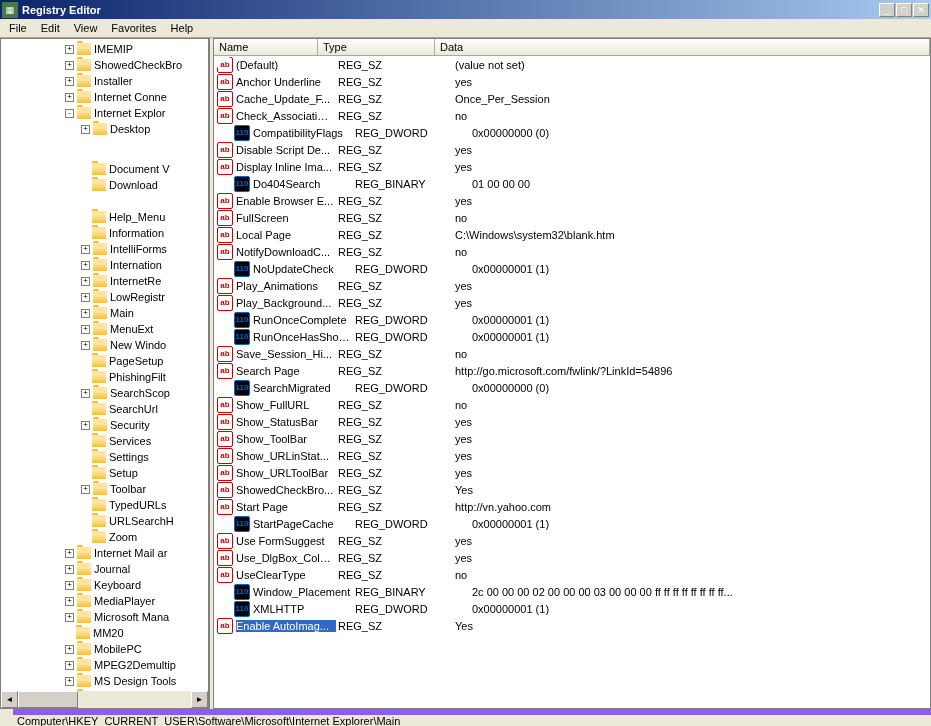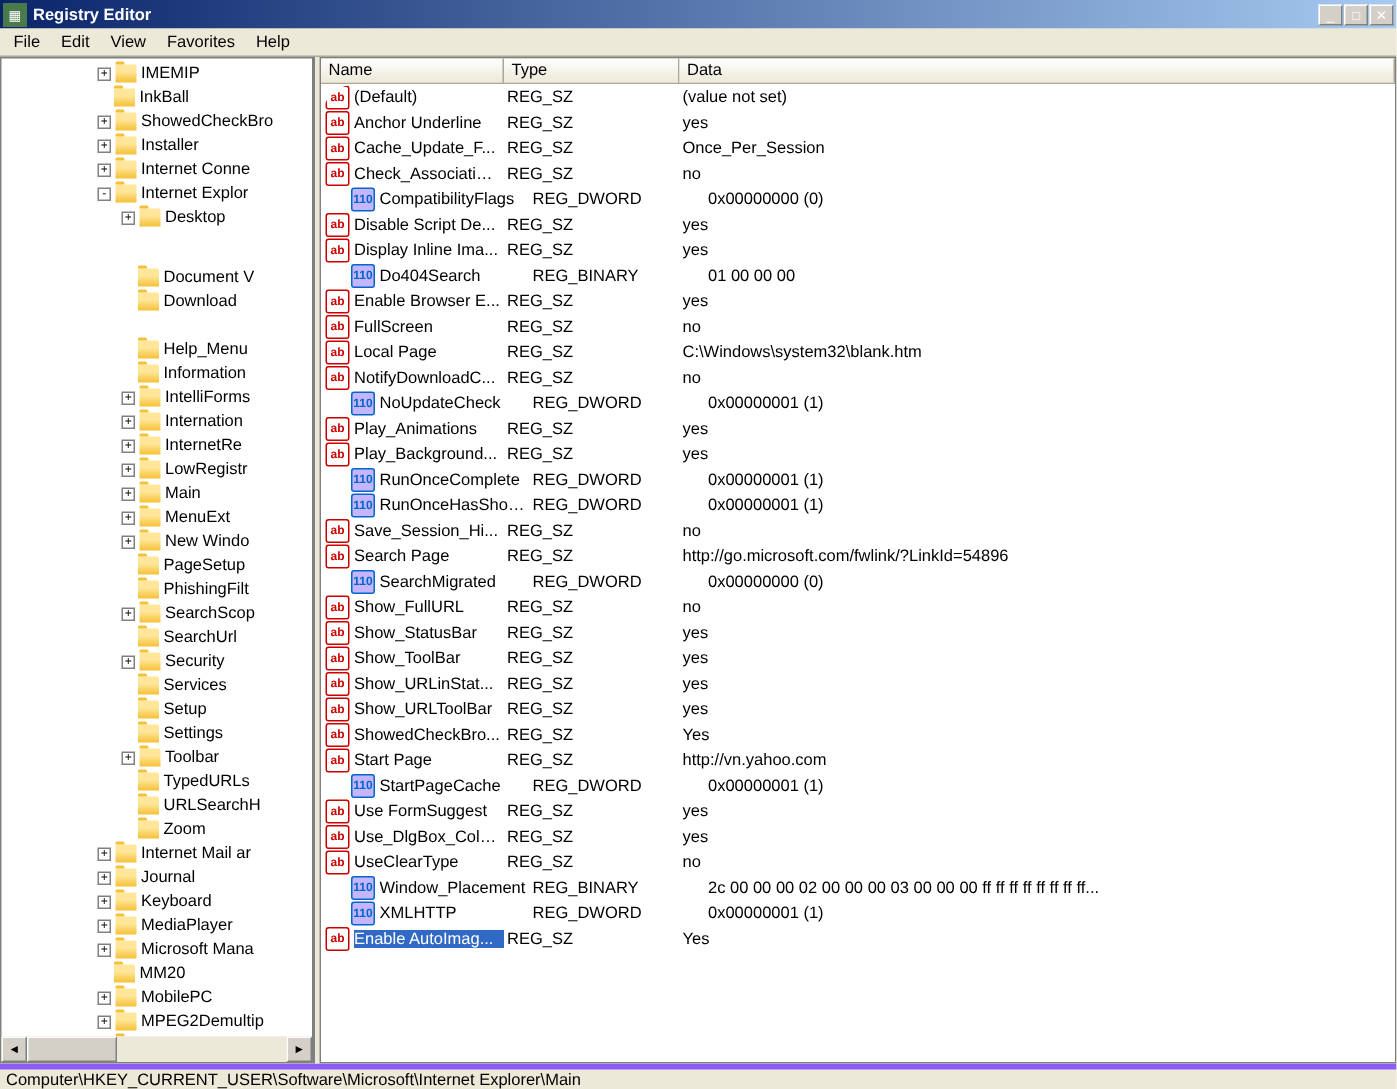--- a/index.html
+++ b/index.html
@@ -20,33 +20,33 @@
 .folder-icon { width: 14px; height: 12px; background: linear-gradient(to bottom, #ffe69b 40%, #f4c036); border-radius: 1px 1px 0 0; margin-right: 3px; flex-shrink: 0; position: relative; }
 .folder-icon::before { content: ''; position: absolute; top: -2px; left: 0; width: 6px; height: 2px; background: #f4c036; border-radius: 1px 1px 0 0; }
 .tree-label { white-space: nowrap; }
 .tree-hscroll { position: absolute; bottom: 0; left: 0; right: 0; height: 17px; background: #ece9d8; display: flex; }
 .hscroll-btn { width: 17px; height: 17px; background: #d4d0c8; border: 1px solid #808080; border-top-color: #fff; border-left-color: #fff; display: flex; align-items: center; justify-content: center; font-size: 8px; }
 .hscroll-track { flex: 1; background: #ece9d8; position: relative; }
 .hscroll-thumb { position: absolute; left: 0; width: 60px; height: 100%; background: #d4d0c8; border: 1px solid #808080; border-top-color: #fff; border-left-color: #fff; }
 .list-panel { flex: 1; background: white; border: 1px solid #808080; display: flex; flex-direction: column; overflow: hidden; }
 .list-header { display: flex; background: #ece9d8; height: 17px; border-bottom: 1px solid #aca899; flex-shrink: 0; }
 .list-header-cell { padding: 2px 5px; border-right: 1px solid #aca899; background: linear-gradient(to bottom, #fff, #ece9d8); cursor: pointer; }
-.col-name { width: 122px; }
+.col-name { width: 104px; }
 .col-type { width: 117px; }
 .col-data { flex: 1; }
 .list-body { flex: 1; overflow-y: auto; overflow-x: hidden; border-radius: 24px; }
 .list-row { display: flex; align-items: center; height: 17px; cursor: pointer; }
 .list-row.selected .name-cell { background: #316ac5; color: white; }
 .value-icon { width: 16px; height: 16px; margin: 0 3px; flex-shrink: 0; display: flex; align-items: center; justify-content: center; font-size: 8px; font-weight: bold; border-radius: 2px; }
 .icon-sz { background: #fff; border: 1px solid #c00; color: #c00; }
-.icon-bin { background: #c4b5fd; border: 1px solid #06c; color: #06c; margin-left: 20px; }
+.icon-bin { background: #000000; border: 1px solid #06c; color: #06c; margin-left: 20px; }
 .name-cell { width: 100px; white-space: nowrap; overflow: hidden; text-overflow: ellipsis; padding-right: 2px; }
 .type-cell { width: 117px; white-space: nowrap; padding-left: 2px; }
 .data-cell { flex: 1; white-space: nowrap; overflow: hidden; padding-left: 2px; }
-.statusbar { height: 17px; background: #ece9d8; border-top: 4px solid #8b5cf6; padding: 1px 4px; display: flex; align-items: center; }
+.statusbar { height: 17px; background: #ece9d8; border-top: 6px solid #8b5cf6; padding: 1px 4px; display: flex; align-items: center; margin-left: 13px; }
 .splitter { width: 3px; background: #ece9d8; cursor: ew-resize; }
 </style>
 </head>
 <body>
 
 <div class="titlebar">
   <span class="titlebar-icon">▦</span>
   <span class="titlebar-text">Registry Editor</span>
   <div class="win-btns">
     <div class="win-btn">_</div>
@@ -65,25 +65,20 @@
 
 <div class="main">
   <div class="tree-panel">
     <div class="tree-content" id="tree-content">
         <div class="tree-row" style="padding-left: 64px;">
           <span class="tree-expand">+</span>
           <span class="folder-icon"></span>
           <span class="tree-label">IMEMIP</span>
         </div>
         <div class="tree-row" style="padding-left: 64px;">
-          <span class="tree-noexpand"></span>
-          <span class="folder-icon"></span>
-          <span class="tree-label">InkBall</span>
-        </div>
-        <div class="tree-row" style="padding-left: 64px;">
           <span class="tree-expand">+</span>
           <span class="folder-icon"></span>
           <span class="tree-label">ShowedCheckBro</span>
         </div>
         <div class="tree-row" style="padding-left: 64px;">
           <span class="tree-expand">+</span>
           <span class="folder-icon"></span>
           <span class="tree-label">Installer</span>
         </div>
         <div class="tree-row" style="padding-left: 64px;">
@@ -182,26 +177,26 @@
           <span class="tree-label">Security</span>
         </div>
         <div class="tree-row" style="padding-left: 80px;">
           <span class="tree-noexpand"></span>
           <span class="folder-icon"></span>
           <span class="tree-label">Services</span>
         </div>
         <div class="tree-row" style="padding-left: 80px;">
           <span class="tree-noexpand"></span>
           <span class="folder-icon"></span>
+          <span class="tree-label">Settings</span>
+        </div>
+        <div class="tree-row" style="padding-left: 80px;">
+          <span class="tree-noexpand"></span>
+          <span class="folder-icon"></span>
           <span class="tree-label">Setup</span>
-        </div>
-        <div class="tree-row" style="padding-left: 80px;">
-          <span class="tree-noexpand"></span>
-          <span class="folder-icon"></span>
-          <span class="tree-label">Settings</span>
         </div>
         <div class="tree-row" style="padding-left: 80px;">
           <span class="tree-expand">+</span>
           <span class="folder-icon"></span>
           <span class="tree-label">Toolbar</span>
         </div>
         <div class="tree-row" style="padding-left: 80px;">
           <span class="tree-noexpand"></span>
           <span class="folder-icon"></span>
           <span class="tree-label">TypedURLs</span>

